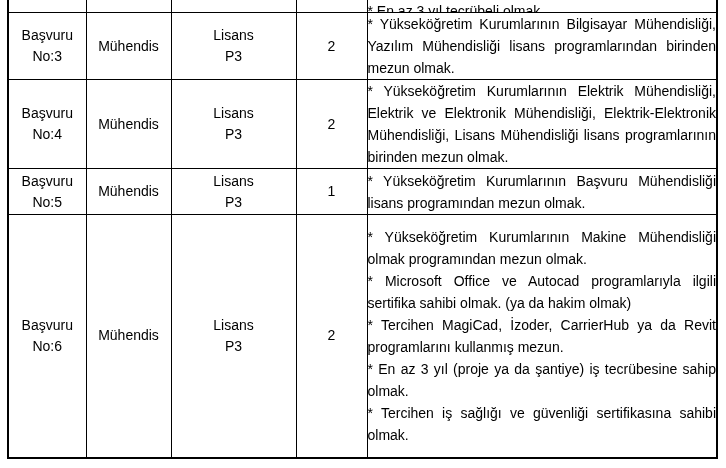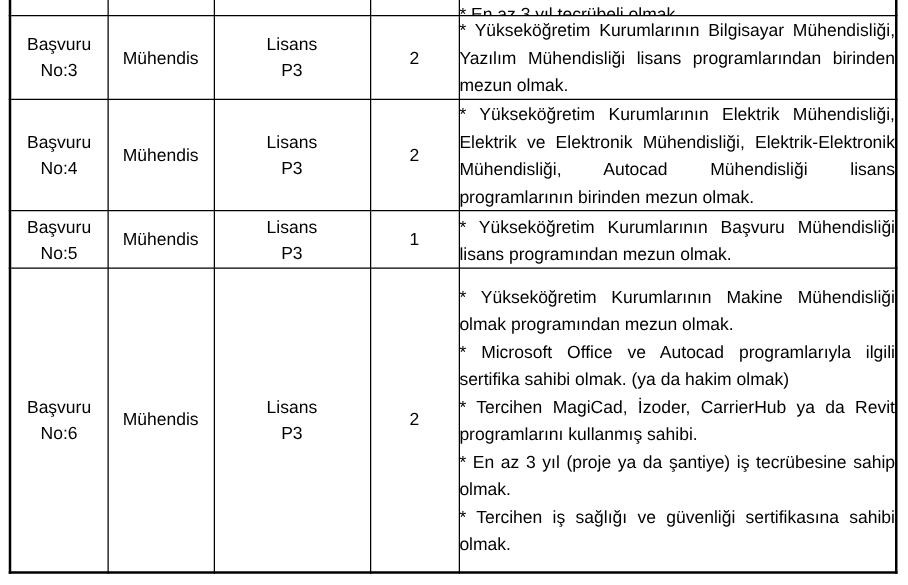--- a/index.html
+++ b/index.html
@@ -108,21 +108,21 @@
         <div>Başvuru</div>
         <div>No:4</div>
       </td>
       <td class="c-center">Mühendis</td>
       <td class="c-center two-line">
         <div>Lisans</div>
         <div>P3</div>
       </td>
       <td class="c-center">2</td>
       <td class="c-req">
-        <p>* Yükseköğretim Kurumlarının Elektrik Mühendisliği, Elektrik ve Elektronik Mühendisliği, Elektrik-Elektronik Mühendisliği, Autocad Mühendisliği lisans programlarının birinden mezun olmak.</p>
+        <p>* Yükseköğretim Kurumlarının Elektrik Mühendisliği, Elektrik ve Elektronik Mühendisliği, Elektrik-Elektronik Mühendisliği, Lisans Mühendisliği lisans programlarının birinden mezun olmak.</p>
       </td>
     </tr>
 
     <tr style="height:46px;">
       <td class="c-center two-line">
         <div>Başvuru</div>
         <div>No:5</div>
       </td>
       <td class="c-center">Mühendis</td>
       <td class="c-center two-line">
@@ -142,20 +142,20 @@
       </td>
       <td class="c-center">Mühendis</td>
       <td class="c-center two-line">
         <div>Lisans</div>
         <div>P3</div>
       </td>
       <td class="c-center">2</td>
       <td class="c-req">
         <p>* Yükseköğretim Kurumlarının Makine Mühendisliği olmak programından mezun olmak.</p>
         <p>* Microsoft Office ve Autocad programlarıyla ilgili sertifika sahibi olmak. (ya da hakim olmak)</p>
-        <p>* Tercihen MagiCad, İzoder, CarrierHub ya da Revit programlarını kullanmış sahibi.</p>
+        <p>* Tercihen MagiCad, İzoder, CarrierHub ya da Revit programlarını kullanmış mezun.</p>
         <p>* En az 3 yıl (proje ya da şantiye) iş tecrübesine sahip olmak.</p>
         <p>* Tercihen iş sağlığı ve güvenliği sertifikasına sahibi olmak.</p>
       </td>
     </tr>
   </tbody>
     </table>
 </div>
 
 </body></html>

